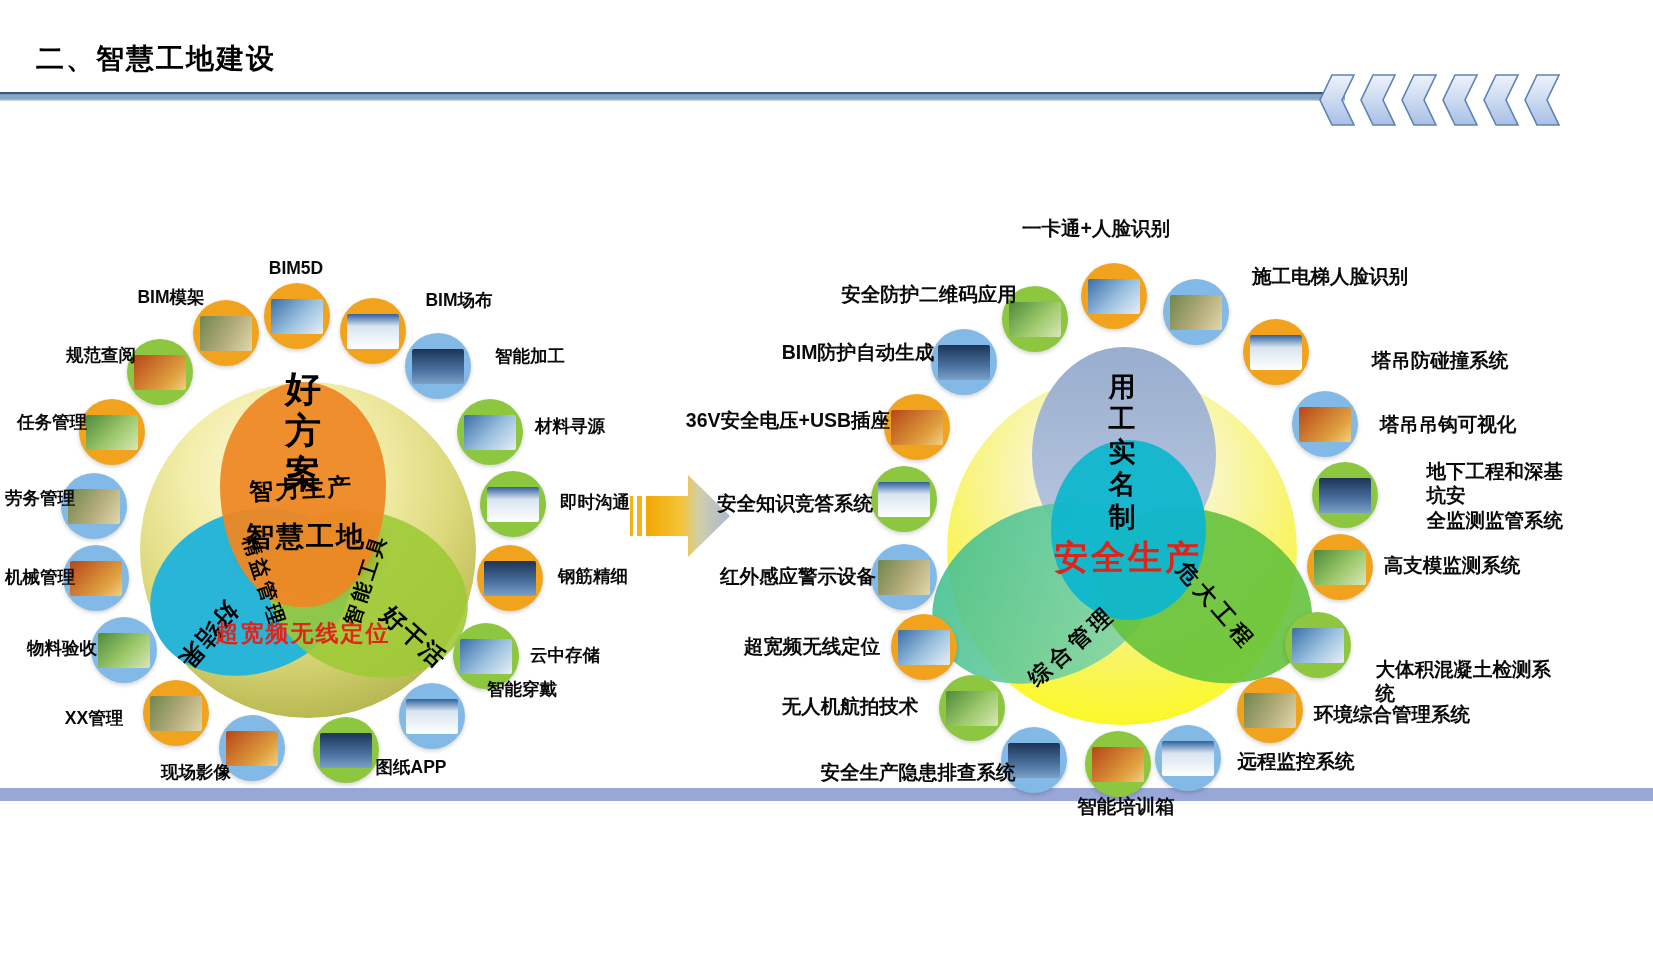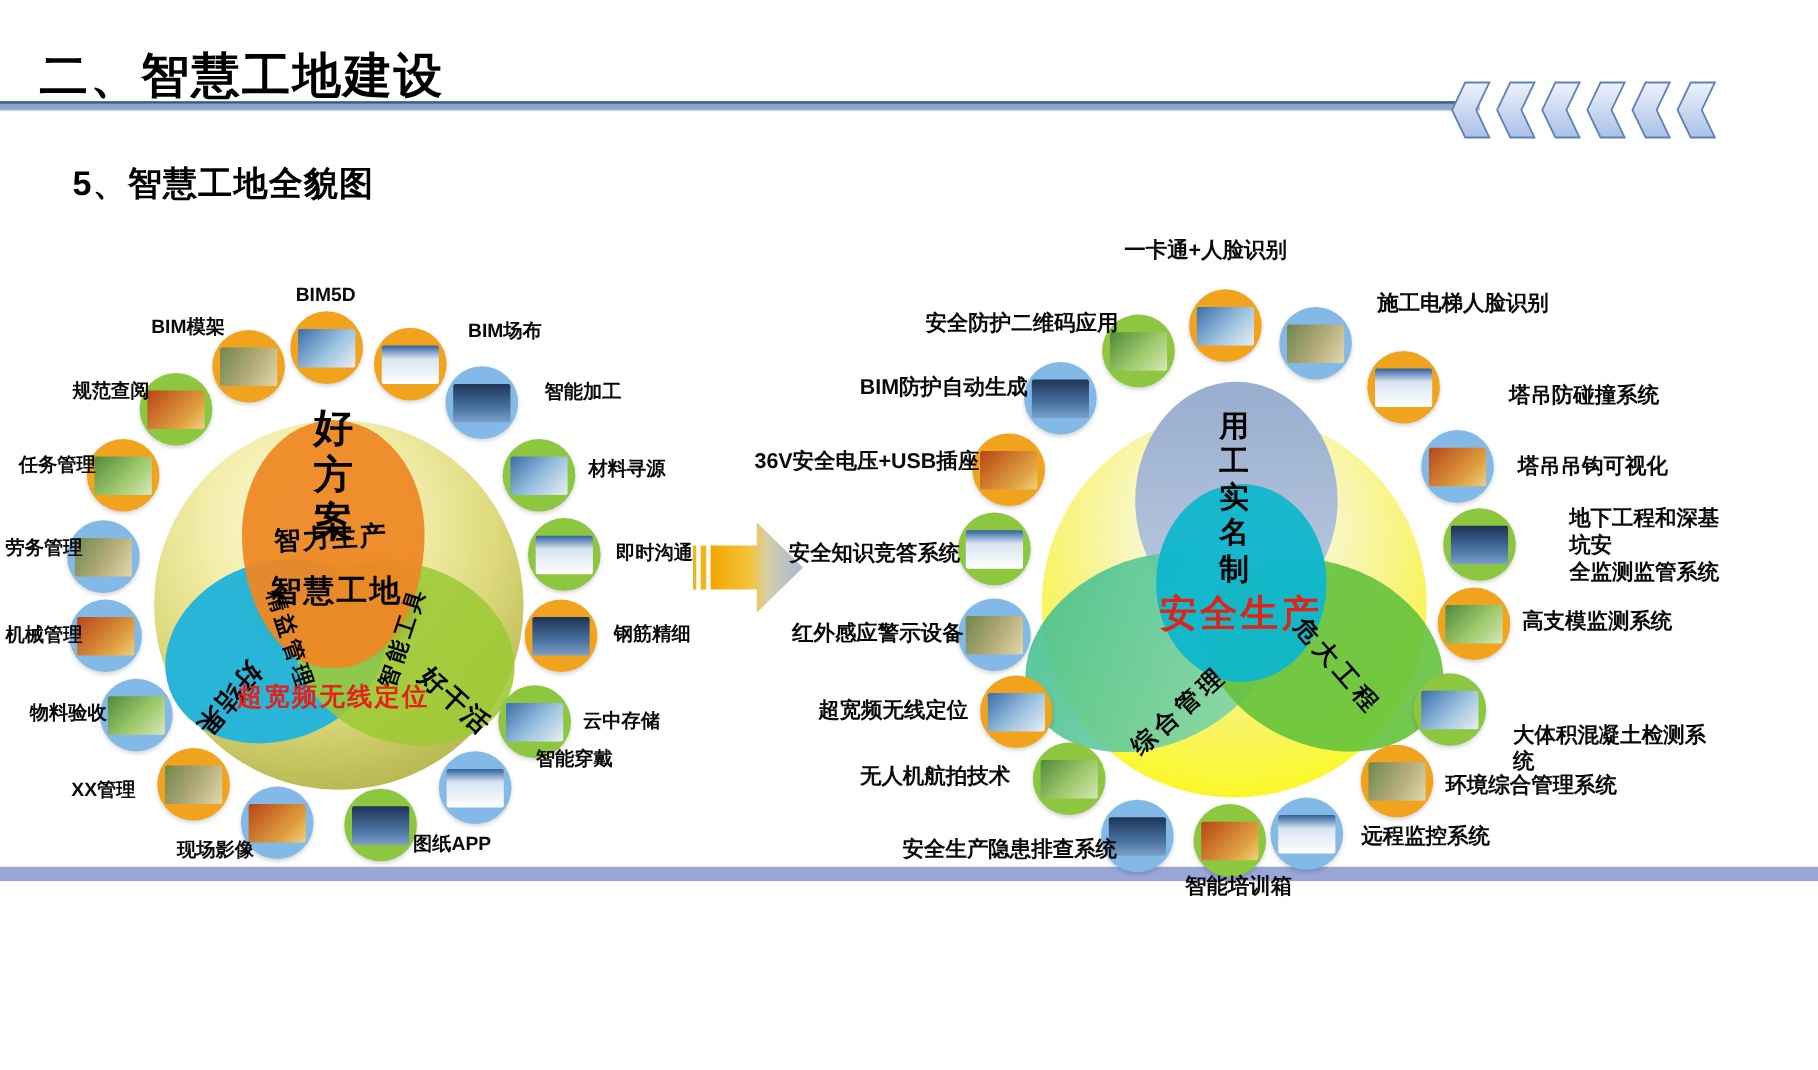--- a/index.html
+++ b/index.html
@@ -1,20 +1,20 @@
 <!DOCTYPE html>
 <html><head>
 <meta charset="utf-8">
 <style>
   html,body{margin:0;padding:0;background:#fff;}
   .stage{position:relative;width:1653px;height:973px;background:#ffffff;overflow:hidden;
          font-family:"Liberation Sans","DejaVu Sans",sans-serif;color:#000;}
 
   
-  .page-title{position:absolute;left:36px;top:40px;font-size:44px;font-weight:bold;letter-spacing:2px;}
+  .page-title{position:absolute;left:36px;top:40px;font-size:28px;font-weight:bold;letter-spacing:2px;}
   .title-rule{position:absolute;left:0;top:92px;width:1345px;height:9px;
               background:linear-gradient(180deg,#37597f 0%,#37597f 18%,#8aa6c6 30%,#8aa6c6 78%,#d7e2ee 100%);}
   .chevrons{position:absolute;left:1318px;top:72px;}
   .sub-title{position:absolute;left:66px;top:146px;font-size:31px;font-weight:bold;letter-spacing:1px;}
 
   
   .big-circle{position:absolute;border-radius:50%;}
   .left-bg{left:140px;top:382px;width:336px;height:336px;
            background:radial-gradient(circle at 42% 28%, #fdfbe2 0%, #f3eeab 30%, #ddd97c 55%, #b3b54c 82%, #96a23c 100%);}
   .right-bg{left:947px;top:375px;width:350px;height:350px;
@@ -90,21 +90,20 @@
     </defs>
     <g stroke="#5d82b5" stroke-width="1.6" fill="url(#chg)">
       <path d="M36,3 L14,3 L2,28 L14,53 L36,53 L24,28 Z"></path>
       <path d="M77,3 L55,3 L43,28 L55,53 L77,53 L65,28 Z"></path>
       <path d="M118,3 L96,3 L84,28 L96,53 L118,53 L106,28 Z"></path>
       <path d="M159,3 L137,3 L125,28 L137,53 L159,53 L147,28 Z"></path>
       <path d="M200,3 L178,3 L166,28 L178,53 L200,53 L188,28 Z"></path>
       <path d="M241,3 L219,3 L207,28 L219,53 L241,53 L229,28 Z"></path>
     </g>
   </svg>
-  <div class="sub-title">5、智慧工地全貌图</div>
 
   <div class="bottom-bar"></div>
 
   <div class="layer">
     <div class="big-circle left-bg"></div>
     <div class="ell l-blue"></div>
     <div class="ell l-green"></div>
     <div class="ell l-shade"></div>
     <div class="ell l-orange"></div>
     <div class="vcol t-plan">好方案</div>

